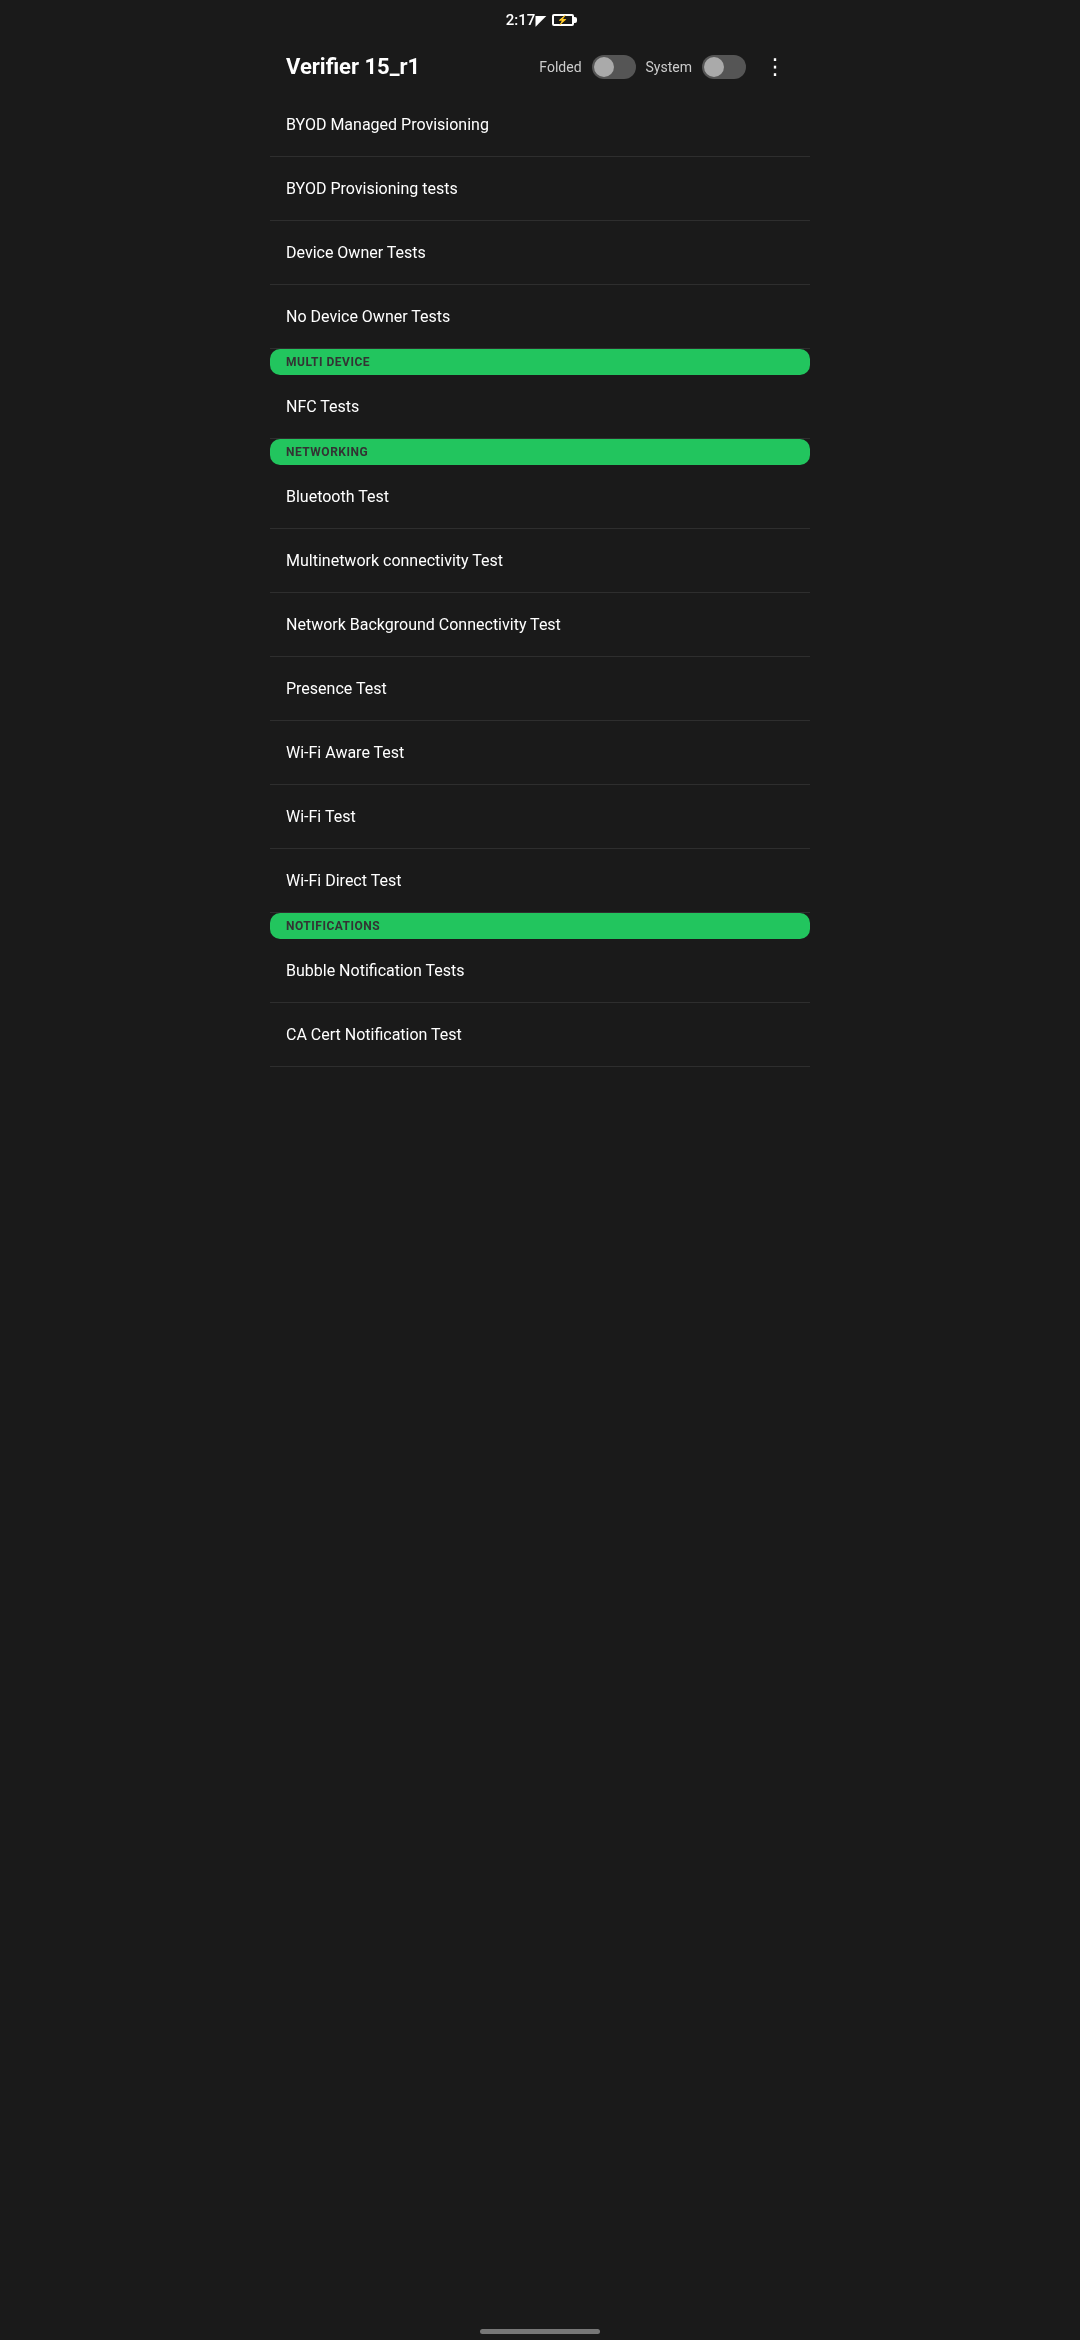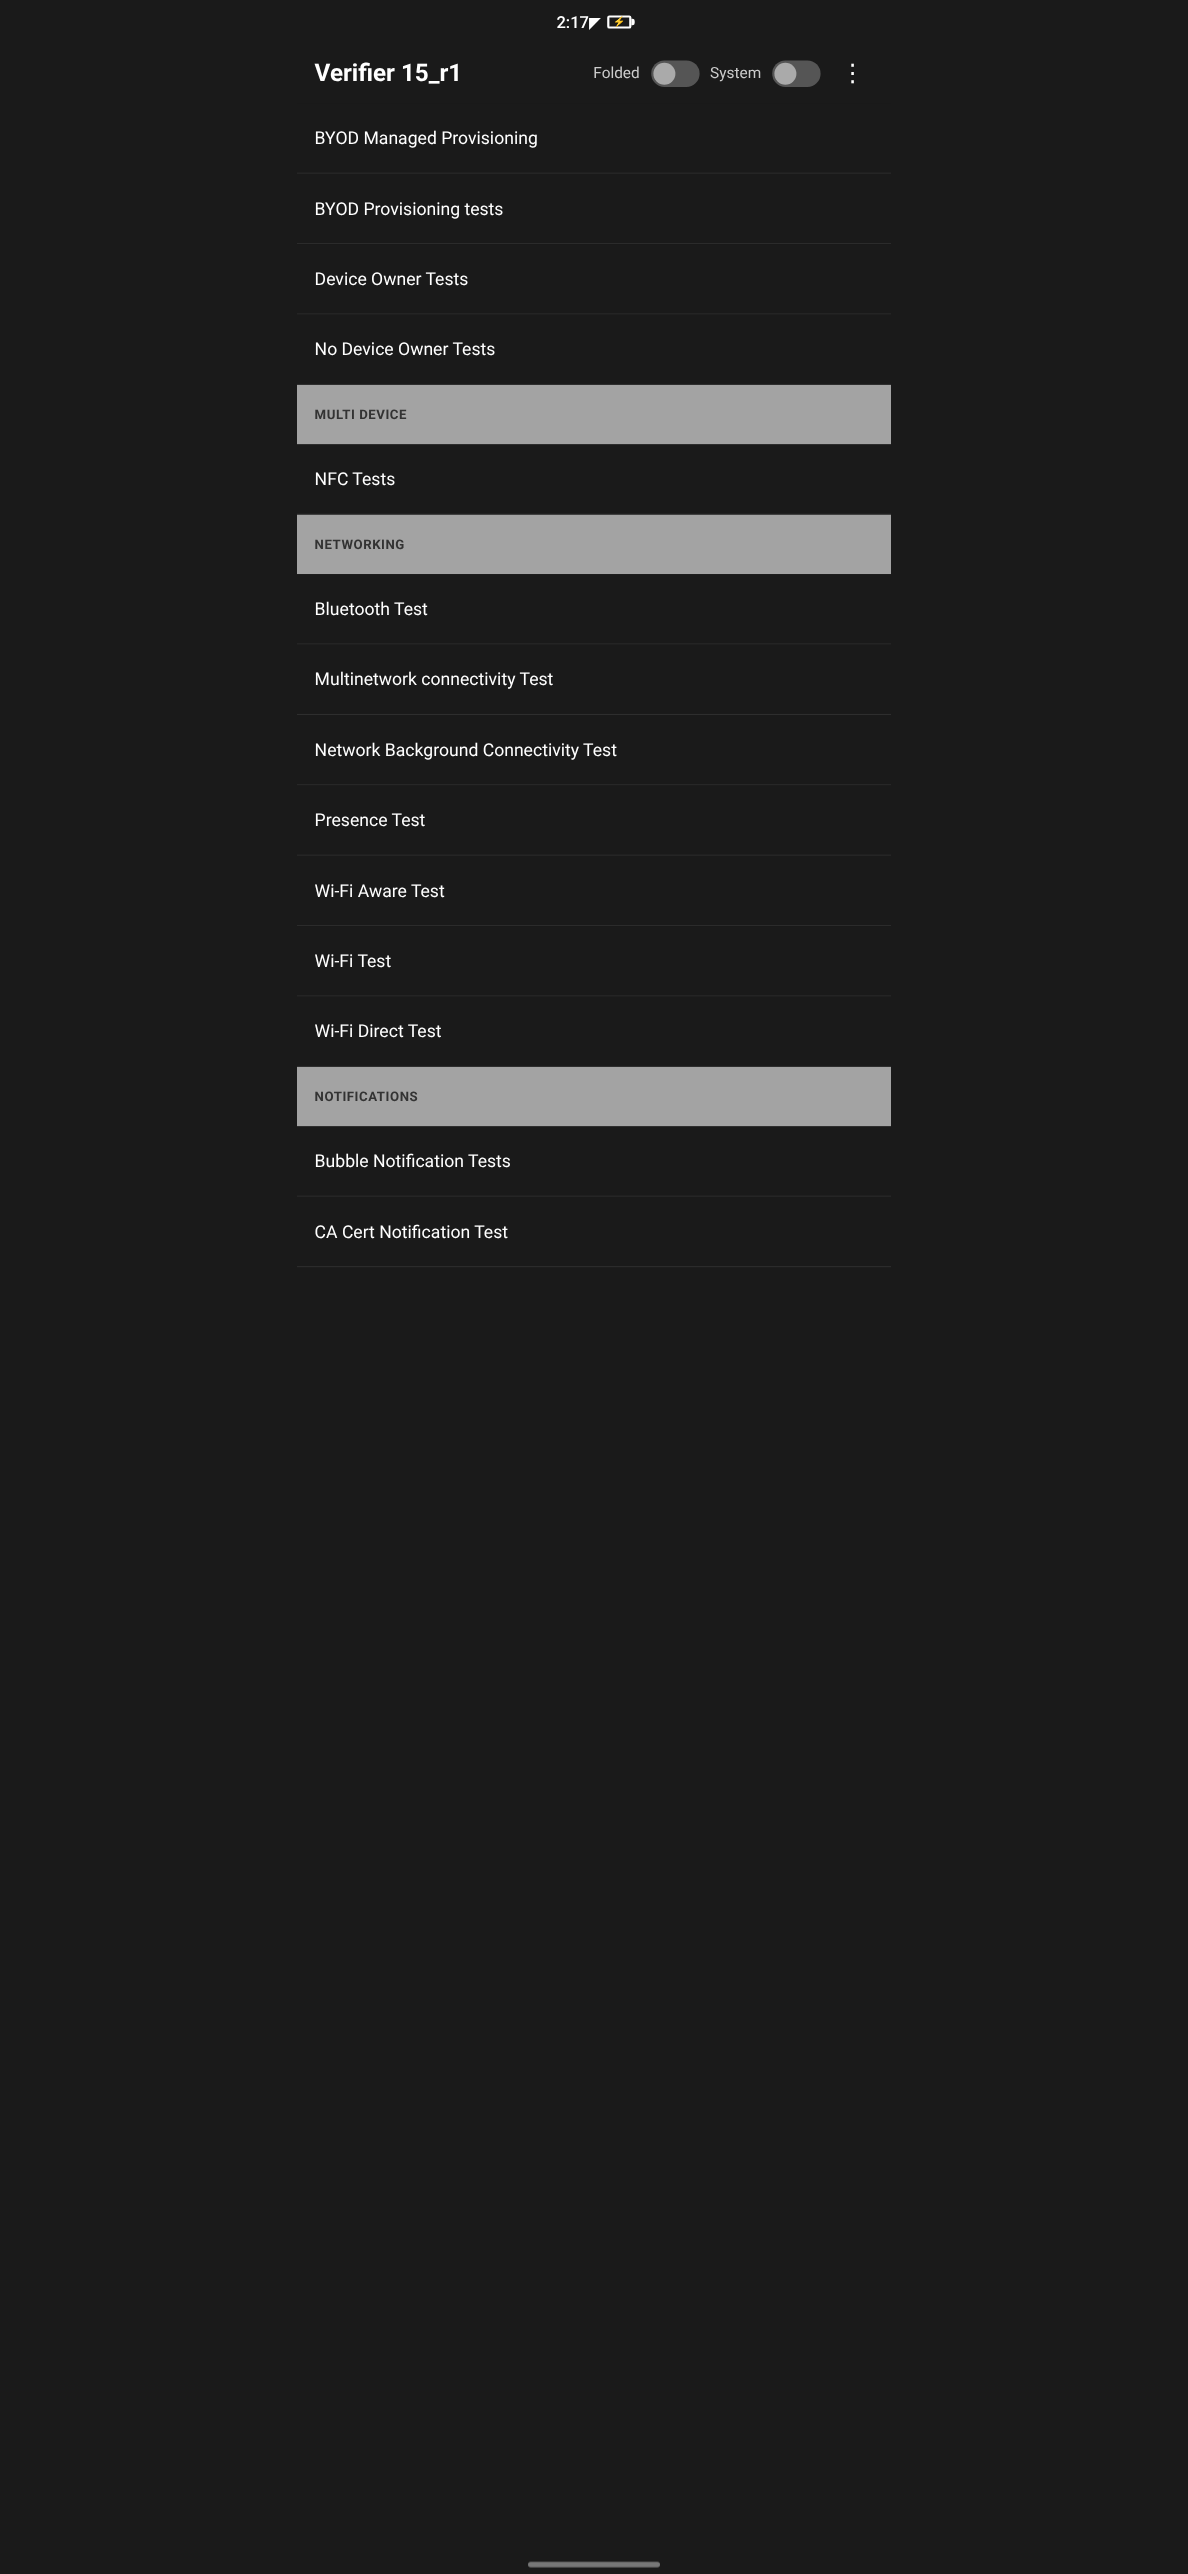--- a/index.html
+++ b/index.html
@@ -118,27 +118,28 @@
     }
 
     .more-menu {
       color: #ffffff;
       font-size: 22px;
       cursor: pointer;
       padding: 4px 8px;
     }
 
     .section-header {
-      background-color: #a3a3a3;
-      padding: 20px 16px;
+      background-color: #22c55e;
+      padding: 6px 16px;
       font-size: 12px;
       font-weight: bold;
       color: #333333;
       letter-spacing: 0.5px;
       text-transform: uppercase;
+      border-radius: 10px;
     }
 
     .list-item {
       padding: 22px 16px;
       border-bottom: 1px solid #2e2e2e;
       font-size: 16px;
       color: #ffffff;
       cursor: pointer;
       background-color: #1a1a1a;
     }

